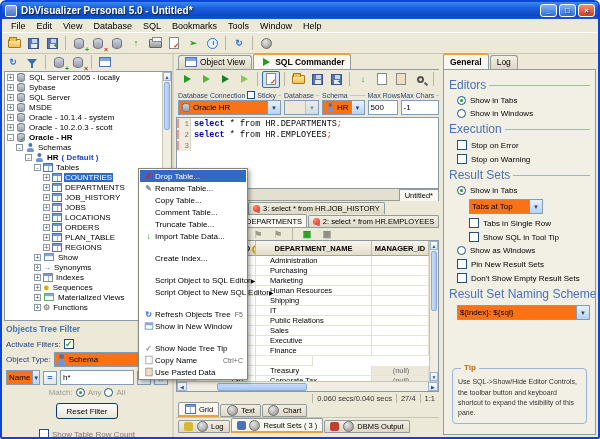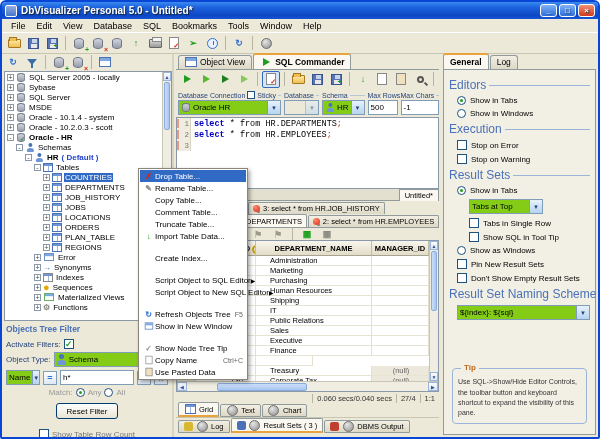--- a/index.html
+++ b/index.html
@@ -73,21 +73,21 @@
   .vsb .arr{height:9px;background:linear-gradient(#FDFDFB,#D8E4F8);border:1px solid #9AB5D9;font-size:5px;color:#34548A;text-align:center;line-height:8px}
   .vsb .thumb{margin:1px;height:48px;background:linear-gradient(90deg,#CBDEF8,#A8C6F0);border:1px solid #88AADC;border-radius:2px}
   .vsb .arr.bot{position:absolute;bottom:0;left:0;right:0}
   
   .filter-head{position:absolute;left:4px;top:270px;color:#4A72B8;font-size:8.5px;font-weight:bold}
   .filter-area{position:absolute;left:2px;top:282px;right:2px;bottom:2px;font-size:8px}
   .frow{display:flex;align-items:center;gap:3px;margin:3px 2px}
   .cb{width:10px;height:10px;background:#fff;border:1px solid #1C5180;flex:none;font-size:9px;line-height:9px;text-align:center;color:#21A121;font-weight:bold}
   .radio{width:9px;height:9px;border-radius:50%;border:1px solid #1C5180;background:#fff;flex:none;position:relative}
   .radio.sel::after{content:"";position:absolute;left:2px;top:2px;width:3px;height:3px;border-radius:50%;background:#21A121}
-  .dd{height:15px;background:#84cc16;border:1px solid #7F9DB9;display:flex;align-items:center;gap:2px;padding-left:2px;font-size:8px}
+  .dd{height:15px;background:#f97316;border:1px solid #7F9DB9;display:flex;align-items:center;gap:2px;padding-left:2px;font-size:8px}
   .dd .arrow{margin-left:auto;width:13px;height:100%;background:linear-gradient(#E8F1FB,#B6D4F0);border-left:1px solid #7F9DB9;display:flex;align-items:center;justify-content:center;font-size:6px;color:#27447C}
   .dd.dis{background:#ECE9D8;color:#999}
   .field{height:15px;background:#fff;border:1px solid #7F9DB9;display:flex;align-items:center;padding:0 2px;font-size:8px}
   .xpbtn{height:16px;border:1px solid #003C74;border-radius:3px;background:linear-gradient(#FFF,#E8E4D4);font-size:8px;padding:0 10px}
   .mini-btn{width:14px;height:14px;border:1px solid #7F9DB9;background:linear-gradient(#FDFDFB,#DCE8F8);display:flex;align-items:center;justify-content:center;font-size:9px;flex:none}
   .lblb{color:#27447C}
   
   .tabstrip{height:16px;display:flex;align-items:flex-end;gap:1px;padding-left:2px;border-bottom:1px solid #919B9C}
   .xtab{border:1px solid #919B9C;border-bottom:none;border-radius:3px 3px 0 0;background:linear-gradient(#F2EFE4,#DDD8C6);padding:1px 6px 2px 6px;font-size:8.5px;display:flex;align-items:center;gap:3px;height:14px}
   .xtab.active{background:#FAF8F0;border-top:2px solid #E8A33D;height:16px;font-weight:bold}
@@ -343,21 +343,21 @@
             <span class="lbl">PLAN_TABLE</span>
           </span>
           <span class="trow" style="padding-left: 38px;">
             <span class="expand">+</span>
             <span class="g-table"></span>
             <span class="lbl">REGIONS</span>
           </span>
           <span class="trow" style="padding-left: 29px;">
             <span class="expand">+</span>
             <span class="g-win" style="transform: scale(0.8);"></span>
-            <span class="lbl">Error</span>
+            <span class="lbl">Show</span>
           </span>
           <span class="trow" style="padding-left: 29px;">
             <span class="expand">+</span>
             <span class="glyph-blue">→</span>
             <span class="lbl">Synonyms</span>
           </span>
           <span class="trow" style="padding-left: 29px;">
             <span class="expand">+</span>
             <span class="g-table" style="border-color: rgb(136, 136, 136);"></span>
             <span class="lbl">Indexes</span>
@@ -622,27 +622,27 @@
                 <span class="">MANAGER_ID</span>
               </span>
             </div>
           <div id="grid-body">
               <span class="grow">
                 <span class="gtd num" style="width: 60px; padding-left: 2px;">10</span>
                 <span class="gtd" style="width: 116px; padding-left: 14px;">Administration</span>
                 <span class="gtd" style="width: 57px; padding-left: 2px;"></span>
               </span>
               <span class="grow">
+                <span class="gtd num" style="width: 60px; padding-left: 2px;">30</span>
+                <span class="gtd" style="width: 116px; padding-left: 14px;">Purchasing</span>
+                <span class="gtd" style="width: 57px; padding-left: 2px;"></span>
+              </span>
+              <span class="grow">
                 <span class="gtd num" style="width: 60px; padding-left: 2px;">20</span>
                 <span class="gtd" style="width: 116px; padding-left: 14px;">Marketing</span>
-                <span class="gtd" style="width: 57px; padding-left: 2px;"></span>
-              </span>
-              <span class="grow">
-                <span class="gtd num" style="width: 60px; padding-left: 2px;">30</span>
-                <span class="gtd" style="width: 116px; padding-left: 14px;">Purchasing</span>
                 <span class="gtd" style="width: 57px; padding-left: 2px;"></span>
               </span>
               <span class="grow">
                 <span class="gtd num" style="width: 60px; padding-left: 2px;">40</span>
                 <span class="gtd" style="width: 116px; padding-left: 14px;">Human Resources</span>
                 <span class="gtd" style="width: 57px; padding-left: 2px;"></span>
               </span>
               <span class="grow">
                 <span class="gtd num" style="width: 60px; padding-left: 2px;">50</span>
                 <span class="gtd" style="width: 116px; padding-left: 14px;">Shipping</span>

